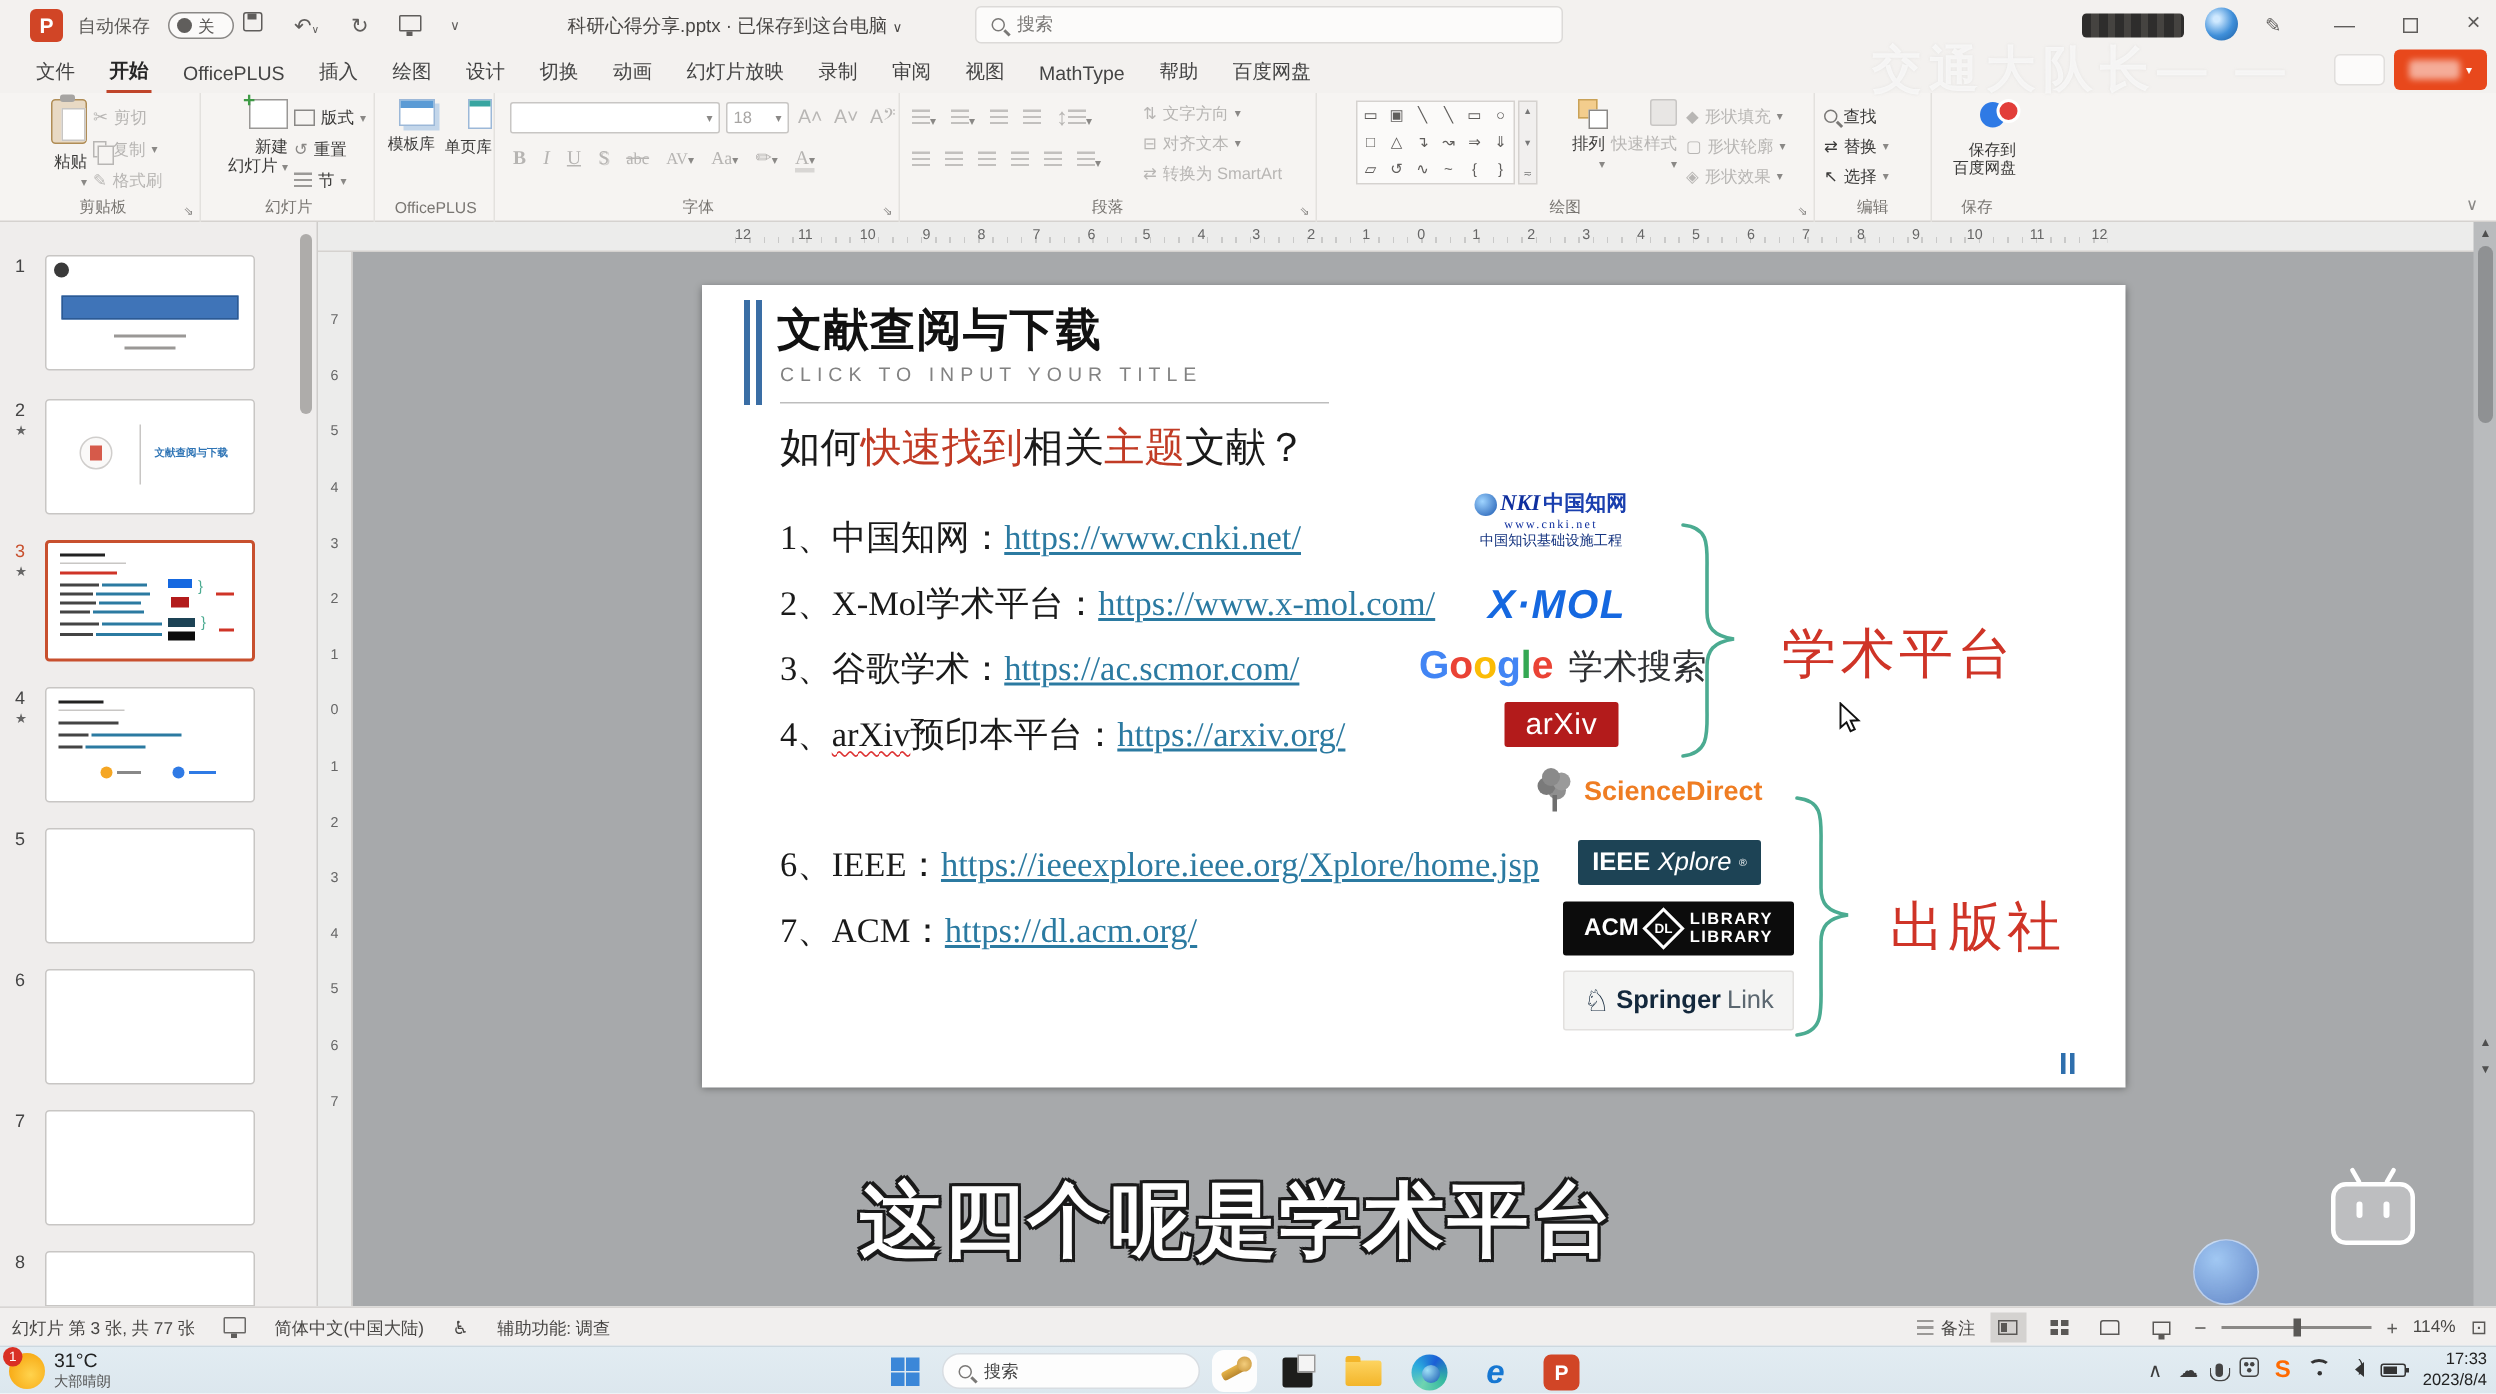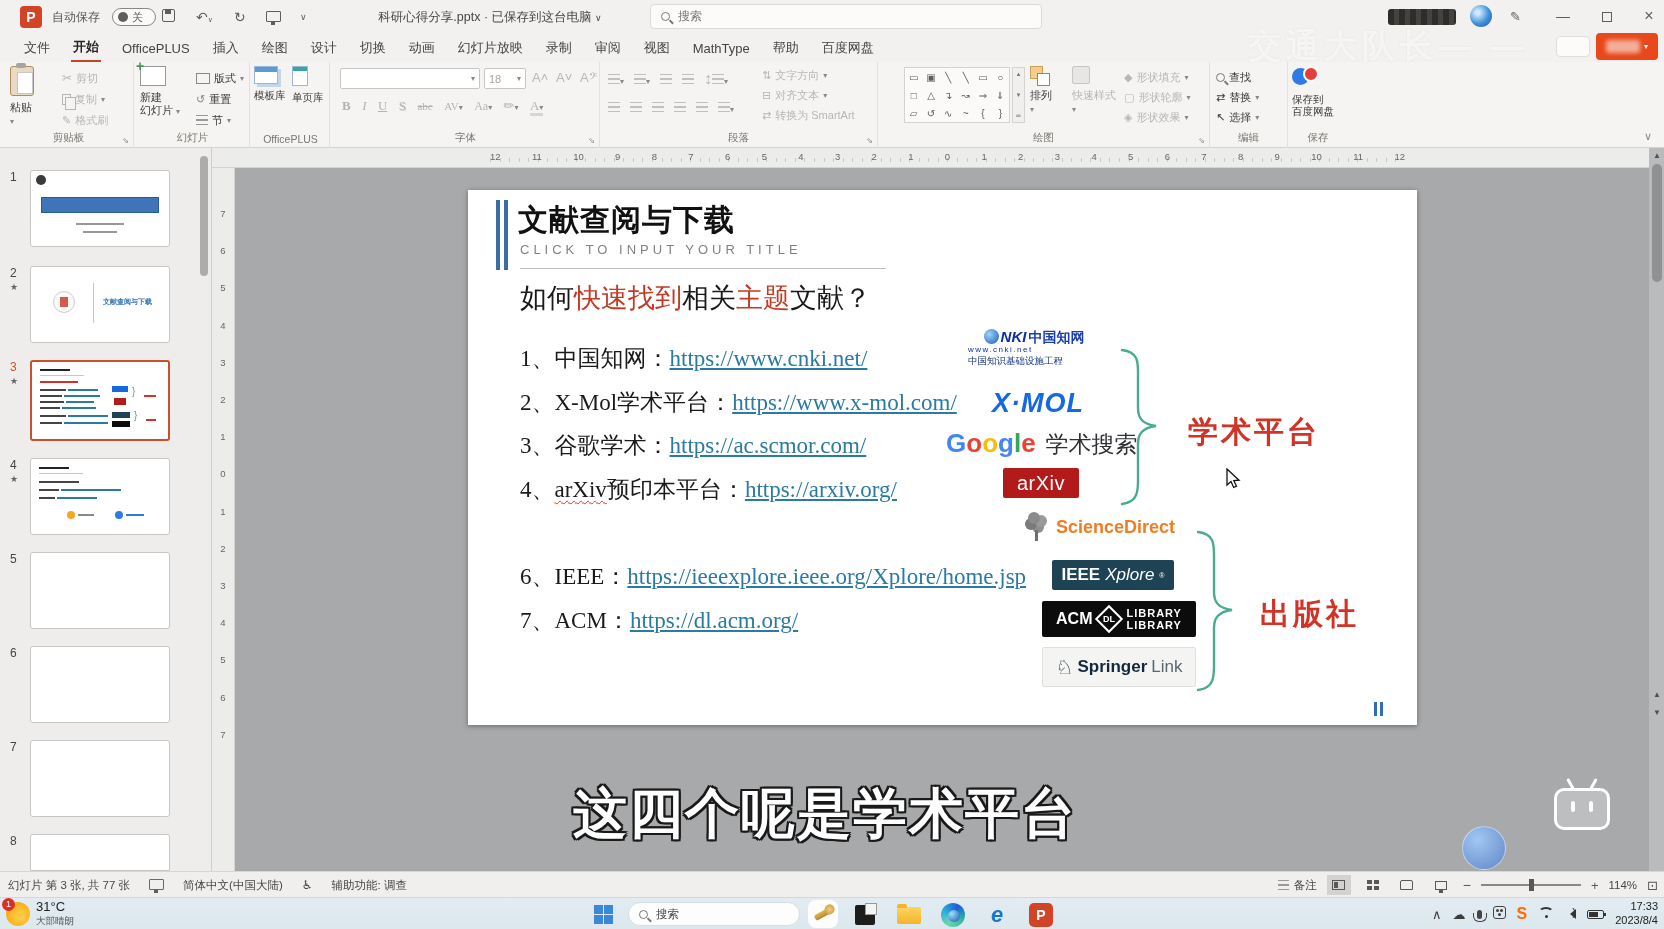--- a/index.html
+++ b/index.html
@@ -32,21 +32,21 @@
   
   #tabrow { position:absolute; left:0; top:34px; width:1664px; height:28px; background:#f3f1ef; display:flex; align-items:center;
     gap:19px; padding-left:22px; font-size:13px; color:#444; }
   #tabrow .tab { padding:4px 2px; cursor:default; white-space:nowrap; }
   #tabrow .tab.active { font-weight:bold; color:#262626; border-bottom:3px solid #c0452a; }
   
   #ribbon { position:absolute; left:0; top:62px; width:1664px; height:86px; background:#f6f4f2; border-bottom:1px solid #d5d2cf; }
   .group { position:absolute; top:0; height:86px; border-right:1px solid #e3e1de; }
   .glabel { position:absolute; bottom:3px; left:0; right:0; text-align:center; font-size:10.5px; color:#797672; }
   .launcher { position:absolute; bottom:3px; right:4px; font-size:8px; color:#8a8886; }
-  .bigbtn { position:absolute; top:4px; width:48px; text-align:left; font-size:11px; color:#3b3a39; }
+  .bigbtn { position:absolute; top:4px; width:48px; text-align:right; font-size:11px; color:#3b3a39; }
   .bigbtn .cap { margin-top:3px; line-height:1.15; }
   .smallrow { position:absolute; height:20px; display:flex; align-items:center; gap:4px; font-size:11px; white-space:nowrap; }
   .dis { color:#b8b6b4 !important; }
   .caret { font-size:8px; color:#8a8886; }
   .icn-clipboard { display:inline-block; width:24px; height:30px; background:#e8d9c4; border:1.5px solid #b08d56; border-radius:3px; position:relative; }
   .icn-clipboard::before { content:""; position:absolute; left:5px; top:-4px; width:10px; height:5px; background:#a6a4a2; border-radius:2px; }
   .icn-clipboard::after { content:""; position:absolute; left:6px; top:5px; width:14px; height:20px; background:#fff; border:1px solid #c8c6c4; }
   .icn-newslide { display:inline-block; width:26px; height:20px; background:#fff; border:1.5px solid #9a9896; position:relative; }
   .icn-newslide::after { content:"+"; position:absolute; left:-5px; top:-9px; color:#3f9b46; font-weight:bold; font-size:14px; }
   .icn-scissors { font-size:12px; color:#b8b6b4; }
@@ -124,21 +124,21 @@
   .tbar2 { position:absolute; left:36px; top:10px; width:4px; height:70px; background:#3a6ea5; }
   .s-title { position:absolute; left:50px; top:10px; font-size:30px; font-weight:bold; color:#111; letter-spacing:1px; }
   .s-subtitle { position:absolute; left:52px; top:52px; font-size:13px; color:#828282; letter-spacing:4px; }
   .s-hr { position:absolute; left:52px; top:78px; width:366px; height:1px; background:#bdbdbd; }
   .s-question { position:absolute; left:52px; top:90px; font-size:27px; font-family:"Liberation Serif","DejaVu Serif",serif; color:#1a1a1a; }
   .red { color:#c13b25; }
   .s-item { position:absolute; left:52px; font-size:23px; font-family:"Liberation Serif","DejaVu Serif",serif; color:#1a1a1a; white-space:nowrap; }
   .s-item .lnk { color:#2b7aa1; text-decoration:underline; }
   .wavy { text-decoration:underline wavy #d33; text-decoration-thickness:1px; text-underline-offset:3px; }
   
-  .cnki { position:absolute; left:500px; top:138px; width:132px; line-height:1.15; }
+  .cnki { position:absolute; left:500px; top:138px; width:132px; text-align:center; line-height:1.15;font-family:Liberation Serif, serif; }
   .cnki .r1 { display:flex; align-items:center; justify-content:center; gap:2px; }
   .cnki .globe { width:15px; height:15px; border-radius:50%; background:radial-gradient(circle at 35% 35%, #9fd4ff, #1a57b0); }
   .cnki .brand { font-weight:900; font-style:italic; font-size:15px; color:#0f2f9e; }
   .cnki .cn { font-size:14px; font-weight:bold; color:#1a3fae; }
   .cnki .url { font-size:8px; color:#0f2f9e; letter-spacing:1.5px; }
   .cnki .sub { font-size:9.5px; color:#14337f; margin-top:2px; }
   .xmol { position:absolute; left:524px; top:198px; font-size:27px; font-weight:900; font-style:italic; color:#1568e0; letter-spacing:1px; }
   .google { position:absolute; left:478px; top:238px; display:flex; align-items:baseline; font-size:26px; font-weight:600; }
   .google [data-name="google-logo"] span:nth-child(1){color:#4285F4} .google [data-name="google-logo"] span:nth-child(2){color:#EA4335}
   .google [data-name="google-logo"] span:nth-child(3){color:#FBBC05} .google [data-name="google-logo"] span:nth-child(4){color:#4285F4}
@@ -160,22 +160,22 @@
   .acm .n { font-weight:900; font-size:16px; }
   .acm .dia { width:20px; height:20px; border:2px solid #fff; transform:rotate(45deg); display:flex; align-items:center; justify-content:center; }
   .acm .dia span { transform:rotate(-45deg); font-size:9px; font-weight:900; }
   .acm .col { font-size:11px; font-weight:800; letter-spacing:1px; line-height:1.1; }
   .springer { position:absolute; left:574px; top:457px; width:154px; height:40px; background:#f4f4f3; border:1px solid #e2e0de; border-radius:2px;
     display:flex; align-items:center; justify-content:center; gap:4px; }
   .springer .horse { font-size:20px; color:#13283c; }
   .springer .b { font-weight:800; font-size:17px; color:#13283c; }
   .springer .l { font-size:17px; color:#5b6770; }
   .brace { position:absolute; }
-  .brace-label { position:absolute; font-size:30px; color:#cf3427; font-family:"Liberation Serif","DejaVu Serif",serif;
-    font-weight:bold; letter-spacing:3px; }
+  .brace-label { position:absolute; font-size:36px; color:#cf3427; font-family:"Liberation Serif","DejaVu Serif",serif;
+    font-weight:normal; letter-spacing:3px; }
   .page-marker { position:absolute; left:906px; top:512px; display:flex; gap:3px; }
   .page-marker i { width:3px; height:14px; background:#2f6fad; }
   .cursor-svg { position:absolute; left:757px; top:278px; z-index:30; }
   
   .caption { position:absolute; left:375px; top:778px; width:900px; text-align:center; font-size:54px; font-weight:bold; color:#fff; z-index:50;
     text-shadow:-2px 0 #1a1a1a, 2px 0 #1a1a1a, 0 -2px #1a1a1a, 0 2px #1a1a1a, -2px -2px #1a1a1a, 2px 2px #1a1a1a, -2px 2px #1a1a1a, 2px -2px #1a1a1a;
     letter-spacing:2px; }
   .bili { position:absolute; left:1554px; top:788px; width:56px; height:42px; border:3px solid #fff; border-radius:10px;
     background:rgba(255,255,255,0.25); z-index:50; }
   .bili::before, .bili::after { content:""; position:absolute; width:3px; height:12px; background:#fff; border-radius:2px; top:-13px; }

